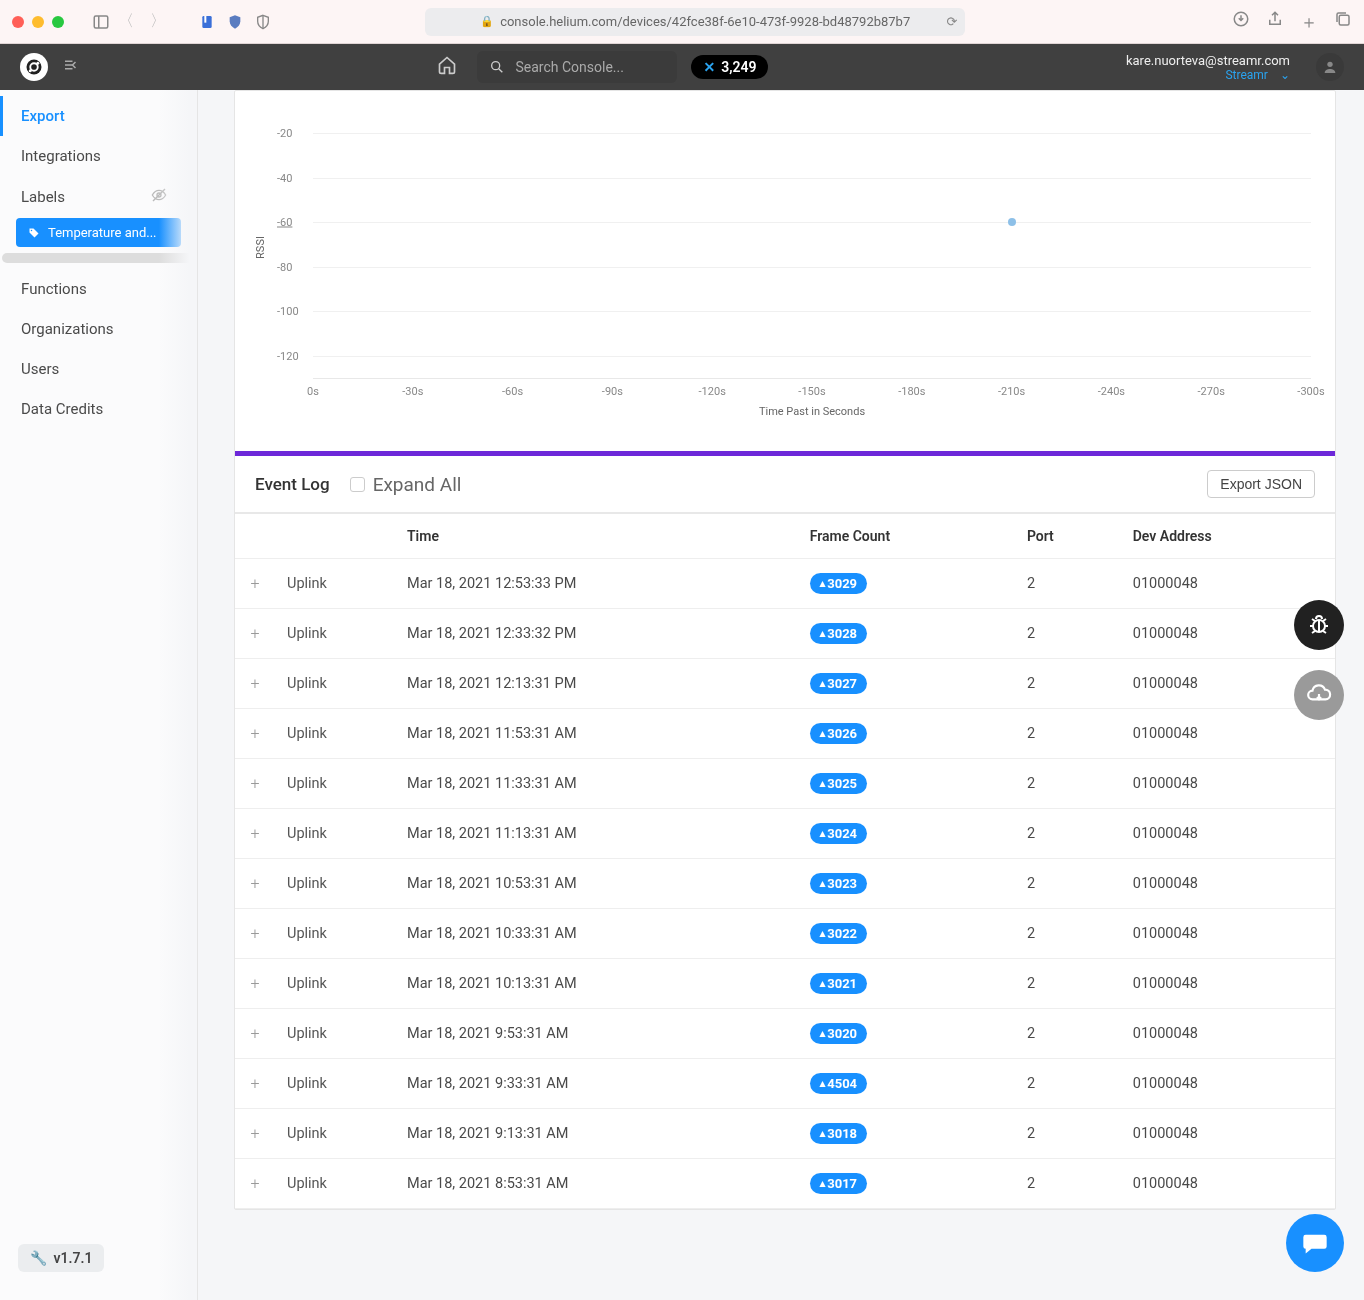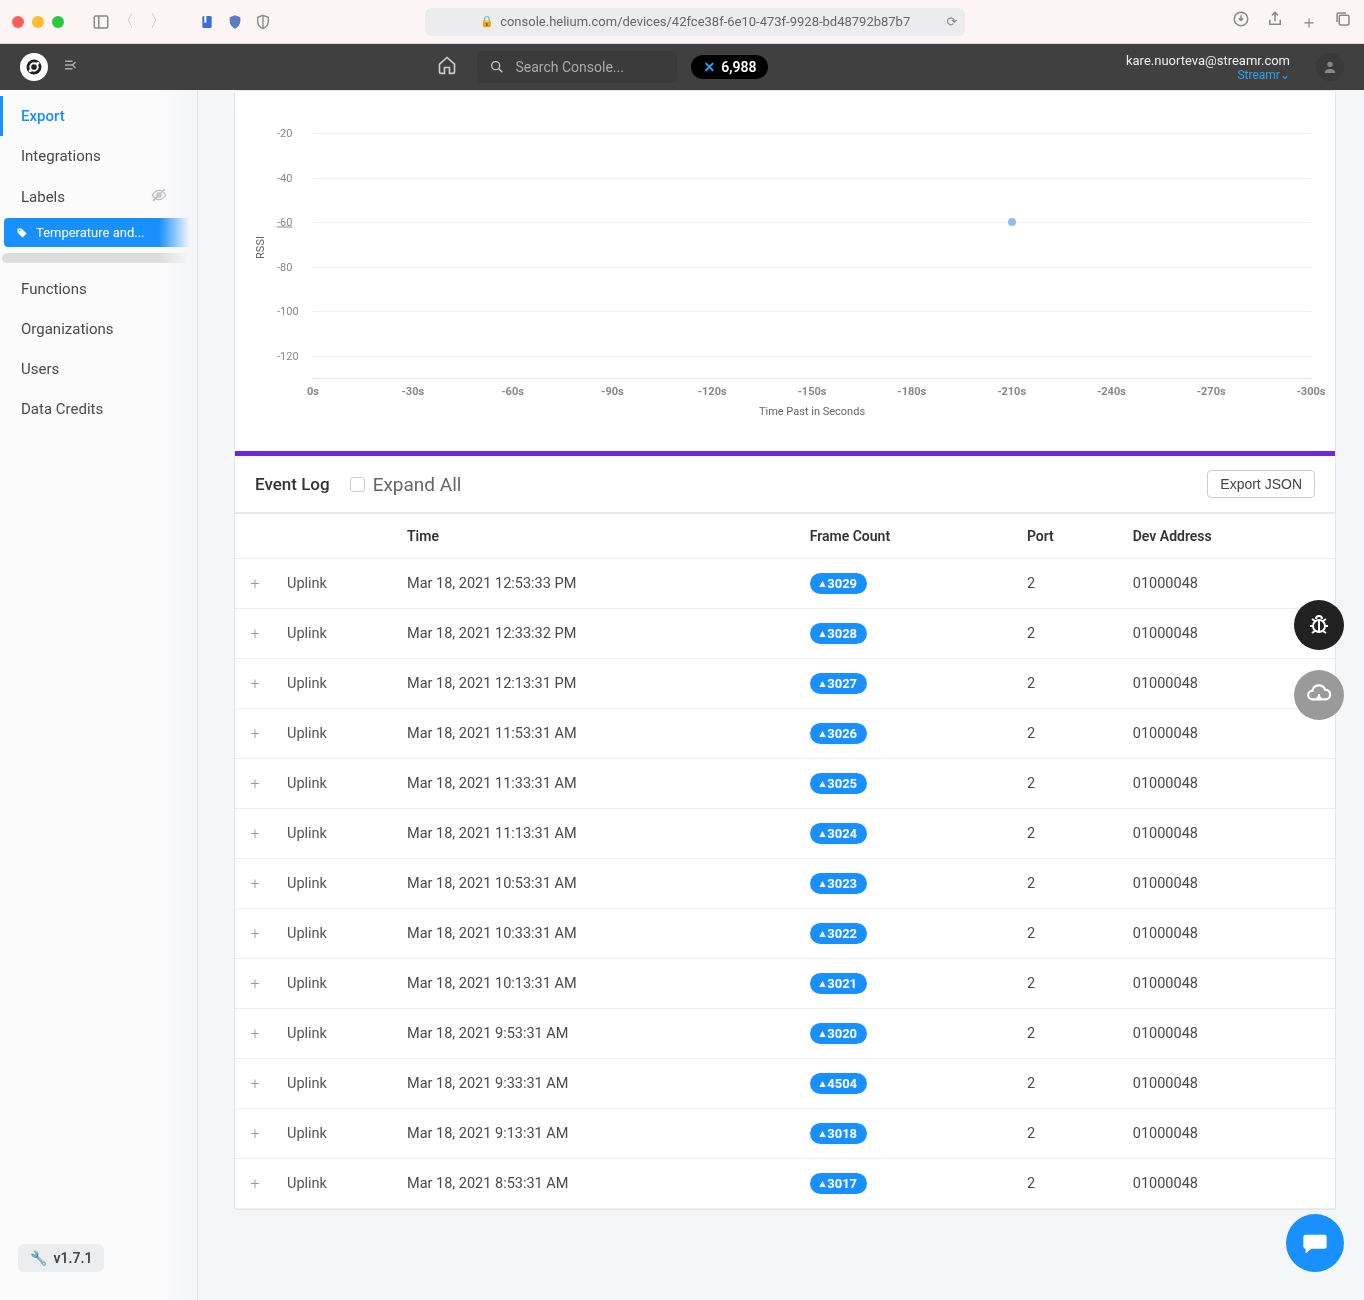--- a/index.html
+++ b/index.html
@@ -25,46 +25,46 @@
   .logo { width: 28px; height: 28px; border-radius: 50%; background: #fff; display: flex; align-items: center; justify-content: center; }
   .logo svg { width: 18px; height: 18px; }
   .menu-toggle { color: #888; }
   .spacer-flex { flex: 1; }
   .home-icon { color: #ccc; margin-right: 6px; }
   .search-bar { background: #3b3b3b; border-radius: 6px; height: 32px; width: 200px; display: flex; align-items: center; padding: 0 12px; gap: 10px; color: #aaa; font-size: 14px; }
   .dc-pill { background: #000; border-radius: 16px; padding: 4px 12px; display: flex; align-items: center; gap: 6px; font-size: 14px; font-weight: 600; }
   .dc-pill .x { color: #2aa3ef; font-weight: 900; }
   .user-block { display: flex; flex-direction: column; align-items: flex-end; font-size: 13px; margin-left: auto; }
   .user-email { color: #eee; }
-  .user-org { color: #2aa3ef; font-size: 12px; display: flex; align-items: center; gap: 0; }
+  .user-org { color: #2aa3ef; font-size: 12px; display: flex; align-items: center; gap: 12px; }
   .avatar { width: 28px; height: 28px; border-radius: 50%; background: #3a3a3a; display:flex; align-items:center; justify-content:center; color:#888; margin-left: 12px; }
 
   
   .layout { display: flex; height: calc(100vh - 90px); }
   .sidebar { width: 198px; background: #fbfbfc; border-right: 1px solid #e5e5e5; padding-top: 6px; position: relative; display: flex; flex-direction: column; }
   .sidebar::after { content: ""; position: absolute; right: 0; top: 0; bottom: 0; width: 38px; background: linear-gradient(to right, rgba(251,251,252,0), #f5f6f8 80%); pointer-events: none; }
   .nav-item { padding: 11px 18px; font-size: 15px; color: #4a4a4a; cursor: pointer; display: flex; align-items: center; gap: 8px; border-left: 3px solid transparent; }
   .nav-item.active { color: #1890ff; border-left-color: #1890ff; font-weight: 500; }
-  .sub-label { background: #1890ff; color: #fff; font-size: 13px; padding: 7px 12px; margin: 0 4px; border-radius: 4px; display: flex; align-items: center; gap: 8px; white-space: nowrap; overflow: hidden; }
+  .sub-label { background: #1890ff; color: #fff; font-size: 13px; padding: 7px 12px; margin: 0 16px; border-radius: 4px; display: flex; align-items: center; gap: 8px; white-space: nowrap; overflow: hidden; }
   .sub-scroll { height: 10px; background: #ddd; border-radius: 5px; margin: 6px 2px 6px 2px; }
   .label-row { display: flex; align-items: center; justify-content: space-between; padding-right: 30px; }
   .eye { color: #bbb; }
   .version-pill { margin-top: auto; margin-bottom: 28px; margin-left: 18px; background: #ebedef; border-radius: 6px; padding: 6px 12px; font-size: 14px; font-weight: 600; color: #444; display: inline-flex; align-items: center; gap: 6px; width: fit-content; }
 
   .main { flex: 1; overflow: auto; padding: 0 0 0 36px; }
   .device-panel { background: #fff; border: 1px solid #e5e5e5; border-radius: 2px; margin-right: 28px; }
 
   
   .chart-area { padding: 10px 20px 20px 20px; }
   .chart { position: relative; height: 330px; }
   .y-axis-label { position: absolute; left: -6px; top: 140px; transform: rotate(-90deg); font-size: 11px; color: #666; }
   .plot { position: absolute; left: 58px; right: 4px; top: 10px; bottom: 52px; border-bottom: 1px solid #e8e8e8; }
   .gridline { position: absolute; left: 0; right: 0; border-top: 1px solid #f0f0f0; }
   .ytick { position: absolute; left: -36px; font-size: 11px; color: #888; transform: translateY(-50%); }
-  .xtick { position: absolute; bottom: -20px; font-size: 11px; color: #888; transform: translateX(-50%); font-weight: bold; }
+  .xtick { position: absolute; bottom: -20px; font-size: 11px; color: #888; transform: translateX(-50%); }
   .x-axis-label { position: absolute; bottom: -40px; left: 50%; transform: translateX(-50%); font-size: 11px; color: #666; }
   .datapoint { position: absolute; width: 8px; height: 8px; background: #8dc0e8; border-radius: 50%; transform: translate(-50%, -50%); }
 
   
   .event-header { display: flex; align-items: center; padding: 14px 20px; border-top: 5px solid #6d28d9; border-bottom: 2px solid #e8e8e8; }
   .event-title { font-size: 17px; font-weight: 500; color: #333; margin-right: 20px; }
   .expand-cb { display: flex; align-items: center; gap: 8px; font-size: 19px; color: #666; }
   .cb { width: 15px; height: 15px; border: 1px solid #ccc; border-radius: 3px; }
   .export-btn { margin-left: auto; border: 1px solid #ccc; background: #fff; border-radius: 4px; padding: 5px 12px; font-size: 14px; color: #444; cursor: pointer; }
 
@@ -172,21 +172,21 @@
   </span>
   <div class="search-bar">
     <svg viewBox="0 0 24 24" width="16" height="16" fill="none" stroke="#ccc" stroke-width="2">
         <circle cx="10" cy="10" r="6"></circle>
         <line x1="20" y1="20" x2="14.5" y2="14.5"></line>
       </svg>
     <span>Search Console...</span>
   </div>
   <div class="dc-pill">
     <span class="x">✕</span>
-    <span>6,988</span>
+    <span>3,249</span>
   </div>
   <div class="spacer-flex"></div>
   <div class="user-block">
     <span class="user-email">kare.nuorteva@streamr.com</span>
     <span class="user-org">
         <span>Streamr</span>
         <span>⌄</span>
       </span>
   </div>
   <div class="avatar">

